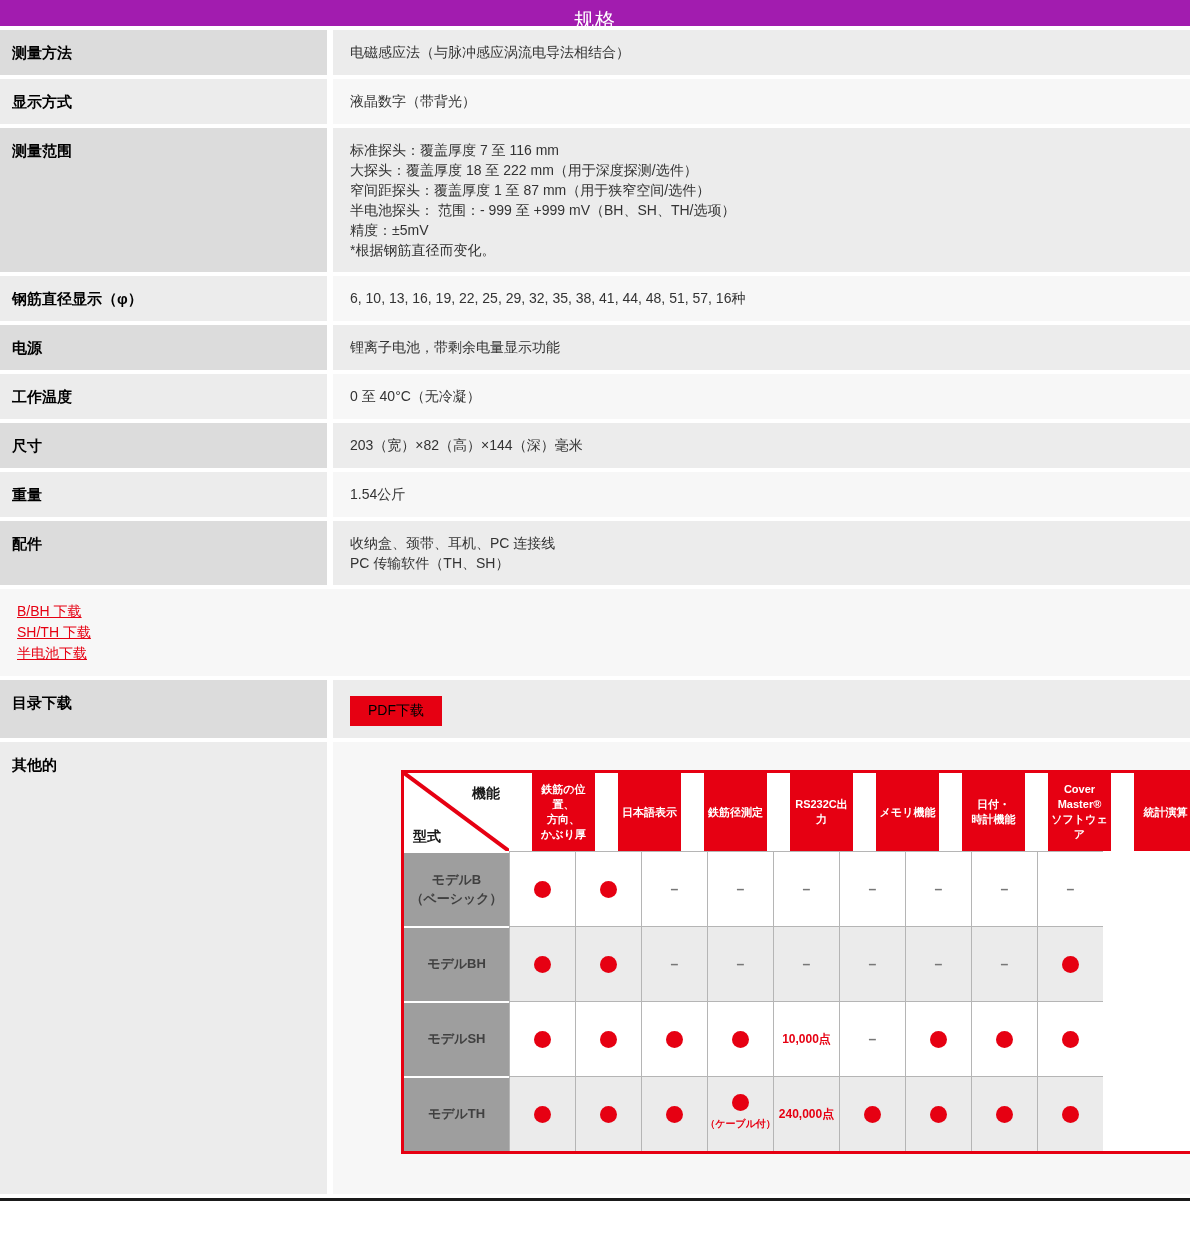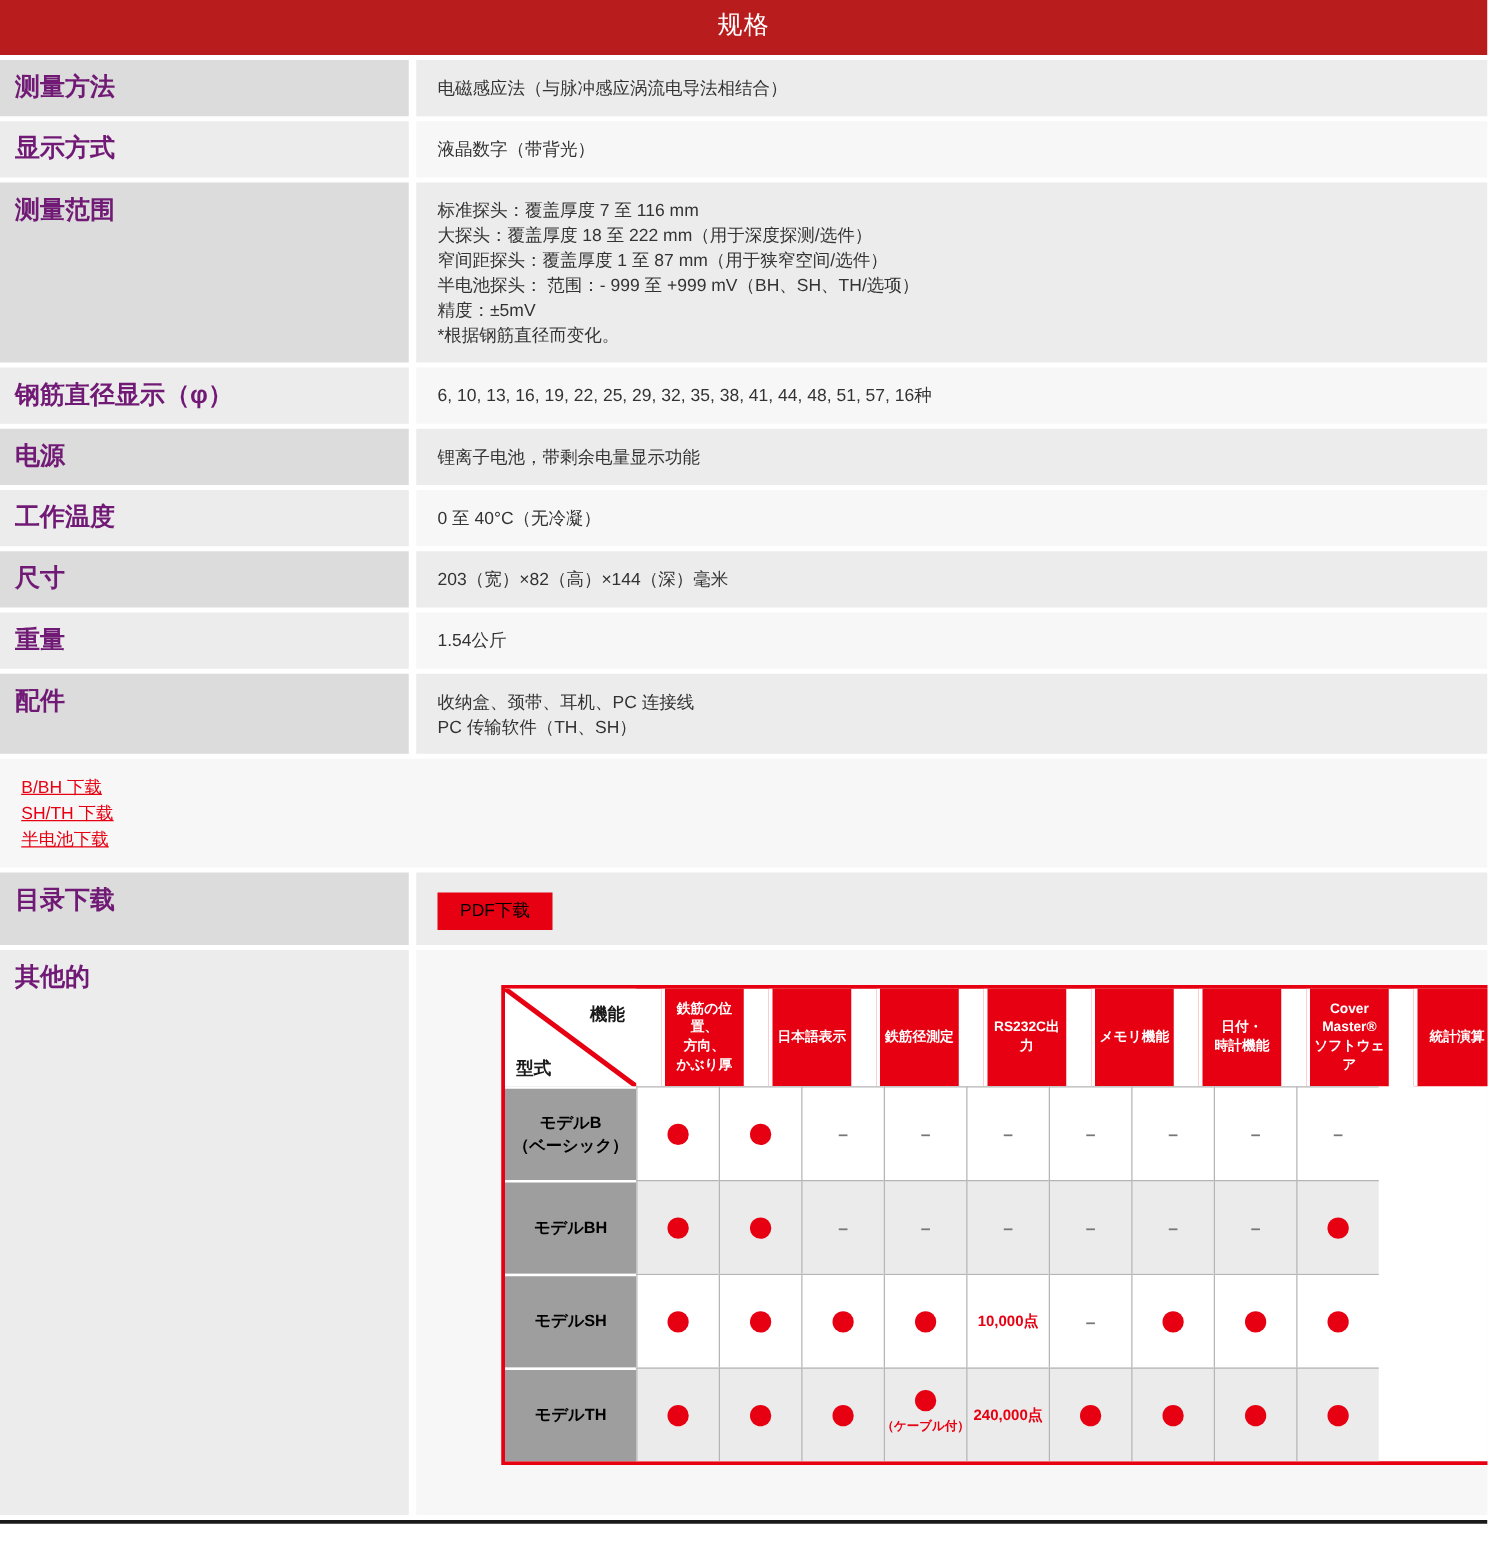--- a/index.html
+++ b/index.html
@@ -4,30 +4,30 @@
 <style>
   html,body { margin:0; padding:0; background:#fff; }
   body {
     width:1190px; height:1242px;
     font-family:"Liberation Sans","DejaVu Sans",sans-serif;
     color:#333;
     overflow:hidden;
   }
   
   .header-bar {
-    height:44px; background:#b91c1c; color:#fff;
+    height:26px; background:#a21caf; color:#fff;
     text-align:center; line-height:40px; font-size:20px;
     margin-bottom:4px; letter-spacing:1px;
   }
   
   .spec-row { display:flex; margin-bottom:4px; }
   .spec-label {
     width:327px; flex:0 0 327px; box-sizing:border-box;
     margin-right:6px; padding:13px 10px 13px 12px;
-    font-size:20px; font-weight:bold; color:#701a75; line-height:19px;
+    font-size:15px; font-weight:bold; color:#000000; line-height:19px;
   }
   .spec-value {
     flex:1; box-sizing:border-box;
     padding:12px 20px 12px 17px;
     font-size:14px; color:#333; line-height:20px;
   }
   .odd  .spec-label { background:#dcdcdc; }
   .odd  .spec-value { background:#ececec; }
   .even .spec-label { background:#ececec; }
   .even .spec-value { background:#f7f7f7; }
@@ -51,21 +51,21 @@
   .mt-h {
     width:66px; flex:0 0 66px; box-sizing:border-box; height:78px;
     background:#e60012; color:#fff; font-size:11px; font-weight:bold;
     display:flex; align-items:center; justify-content:center;
     text-align:center; white-space:pre-line; line-height:1.35;
     border-left:3px solid #fff;
   }
   .mt-row { display:flex; }
   .mt-model {
     width:105px; flex:0 0 105px; box-sizing:border-box;
-    background:#9e9e9e; color:#000000; font-size:13px; font-weight:bold;
+    background:#9e9e9e; color:#404040; font-size:13px; font-weight:bold;
     display:flex; align-items:center; justify-content:center;
     text-align:center; white-space:pre-line; line-height:1.45;
     border-top:2px solid #fff;
   }
   .mt-cell {
     width:66px; flex:0 0 66px; height:75px; box-sizing:border-box;
     display:flex; flex-direction:column; align-items:center; justify-content:center;
     border-left:1px solid #b5b5b5; border-top:1px solid #b5b5b5;
   }
   .mt-row.plain .mt-cell { background:#fff; }

